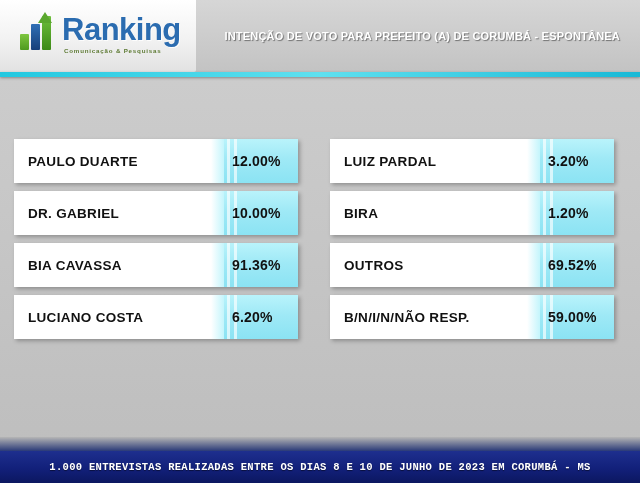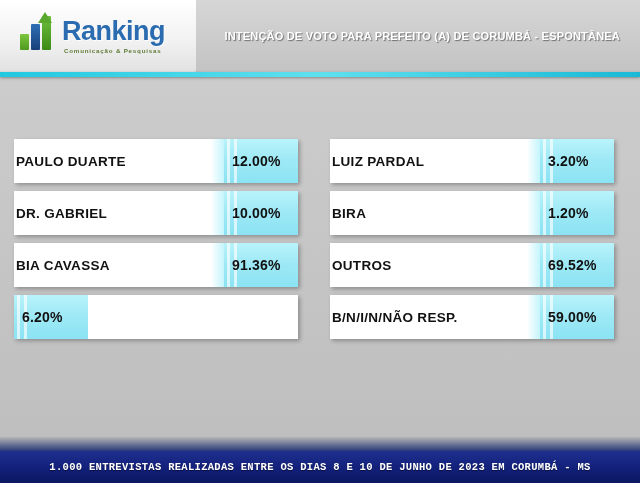--- a/index.html
+++ b/index.html
@@ -67,21 +67,21 @@
     border-left: 7px solid transparent;
     border-right: 7px solid transparent;
     border-bottom: 11px solid #5aa72e;
   }
   .logo-text {
     display: flex;
     flex-direction: column;
     line-height: 1;
   }
   .logo-title {
-    font-size: 27px;
+    font-size: 31px;
     font-weight: bold;
     color: #2b6cb0;
     letter-spacing: -0.5px;
     text-shadow: 1px 1px 0 rgba(255,255,255,0.8);
   }
   .logo-sub {
     font-size: 6.2px;
     font-weight: bold;
     color: #5d7a33;
     letter-spacing: 0.8px;
@@ -137,21 +137,21 @@
     height: 44px;
     margin-bottom: 8px;
     background: #ffffff;
     box-shadow: 2px 2px 4px rgba(0,0,0,0.28);
     display: flex;
     align-items: center;
     overflow: hidden;
   }
   .row-name {
     flex: 1;
-    padding-left: 2px;
+    padding-left: 14px;
     font-size: 13.5px;
     font-weight: bold;
     color: #111111;
     letter-spacing: 0.3px;
     white-space: nowrap;
   }
   .row-value-box {
     position: relative;
     height: 100%;
     display: flex;
@@ -268,20 +268,21 @@
       <div class="row">
         <div class="row-name">BIA CAVASSA</div>
         <div class="row-value-box">
           <span class="stripe s1"></span>
           <span class="stripe s2"></span>
           <span class="row-value">91.36%</span>
         </div>
       </div>
 
       <div class="row">
+        <div class="row-name">LUCIANO COSTA</div>
         <div class="row-value-box">
           <span class="stripe s1"></span>
           <span class="stripe s2"></span>
           <span class="row-value">6.20%</span>
         </div>
       </div>
 
     </div>
 
     <div class="col col-right">

